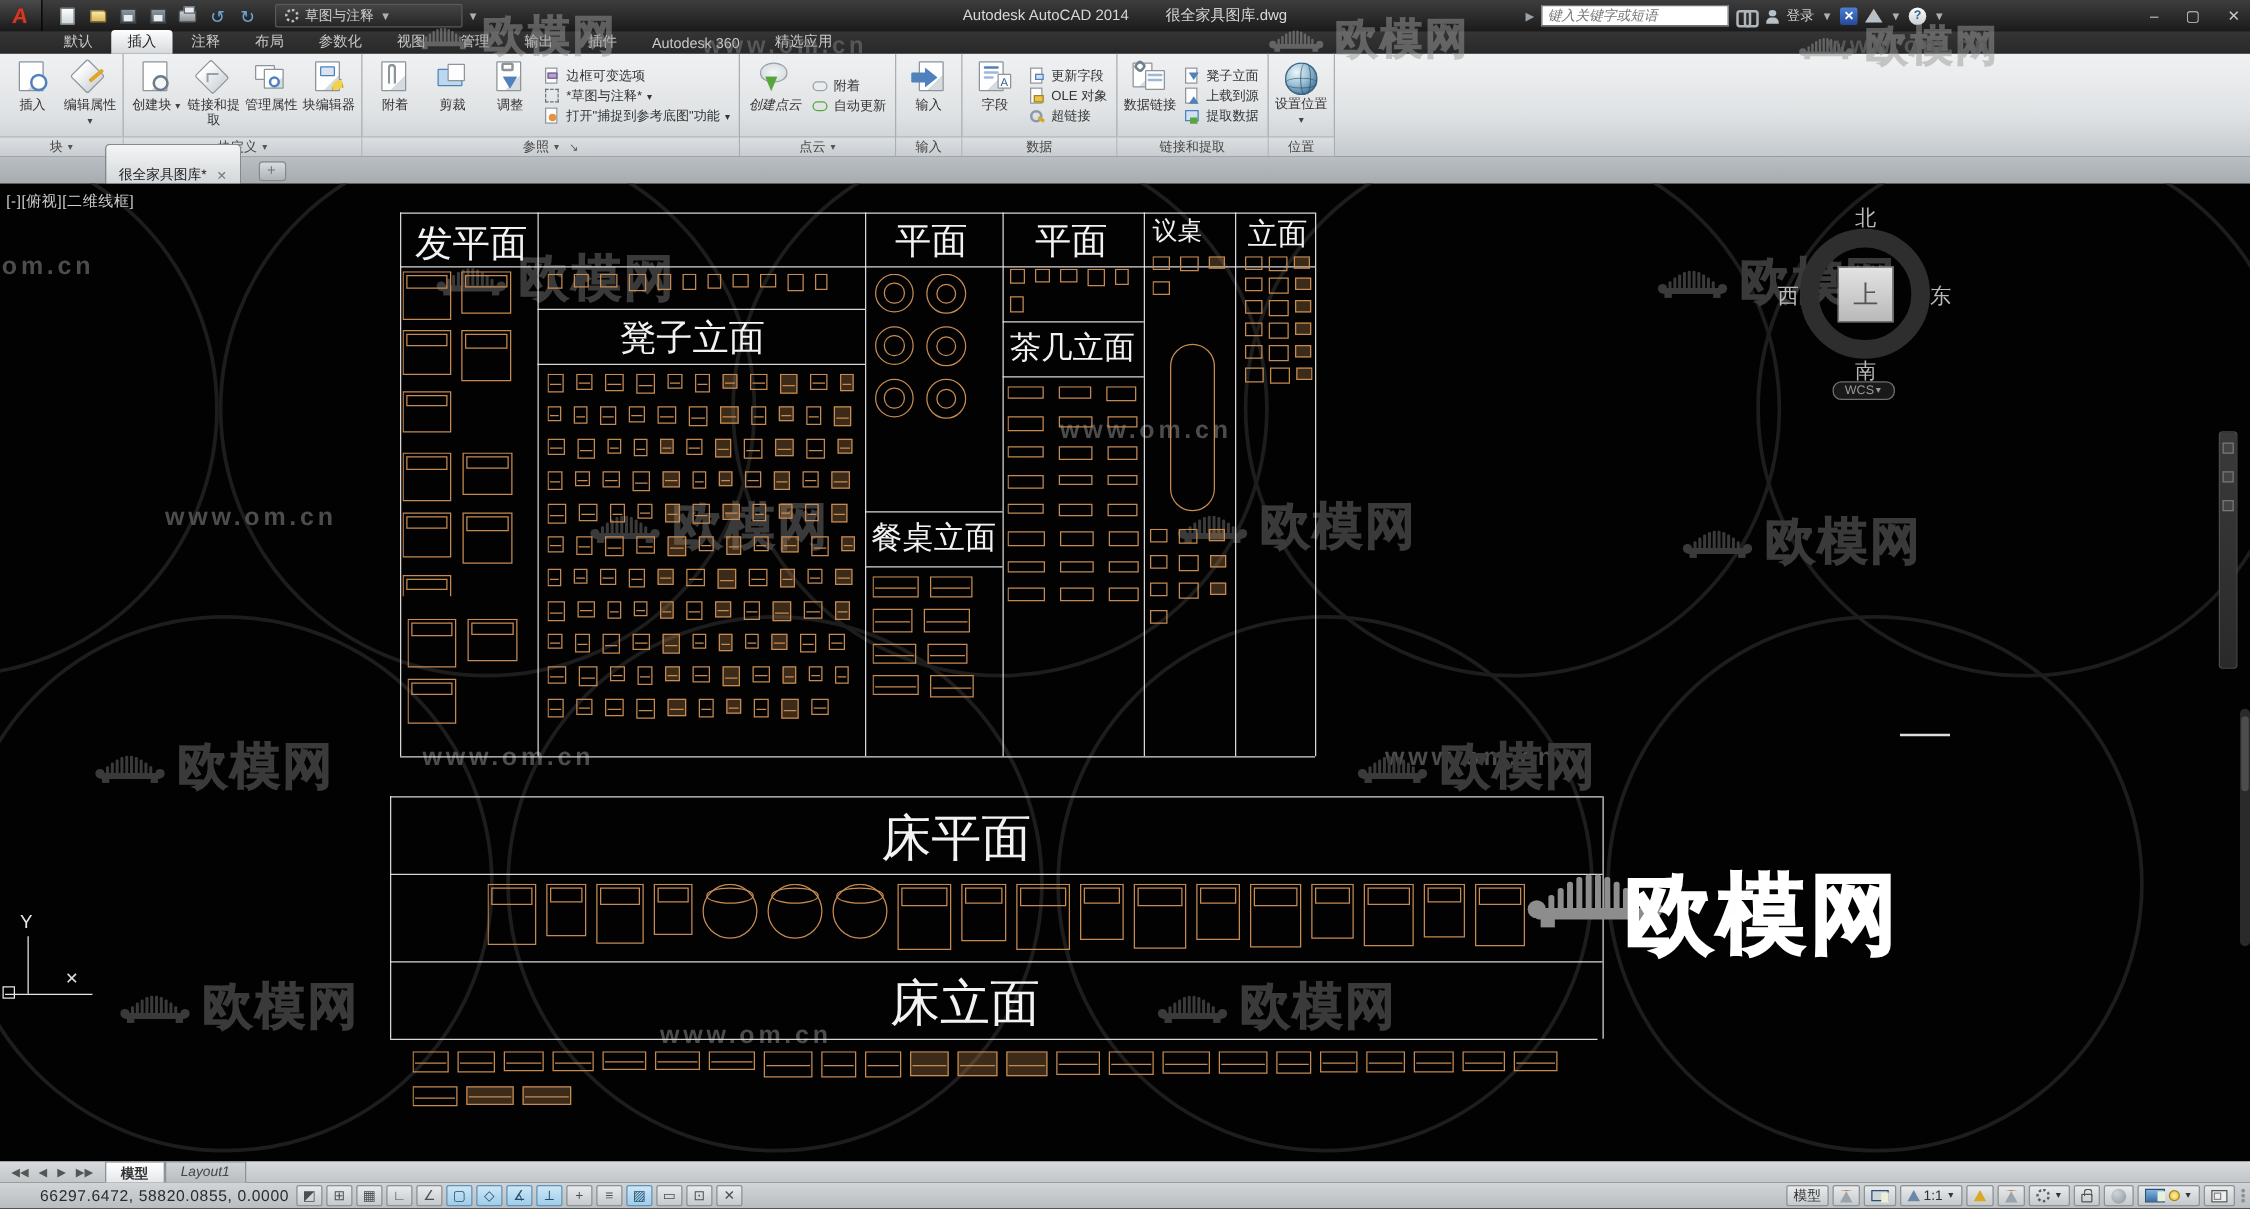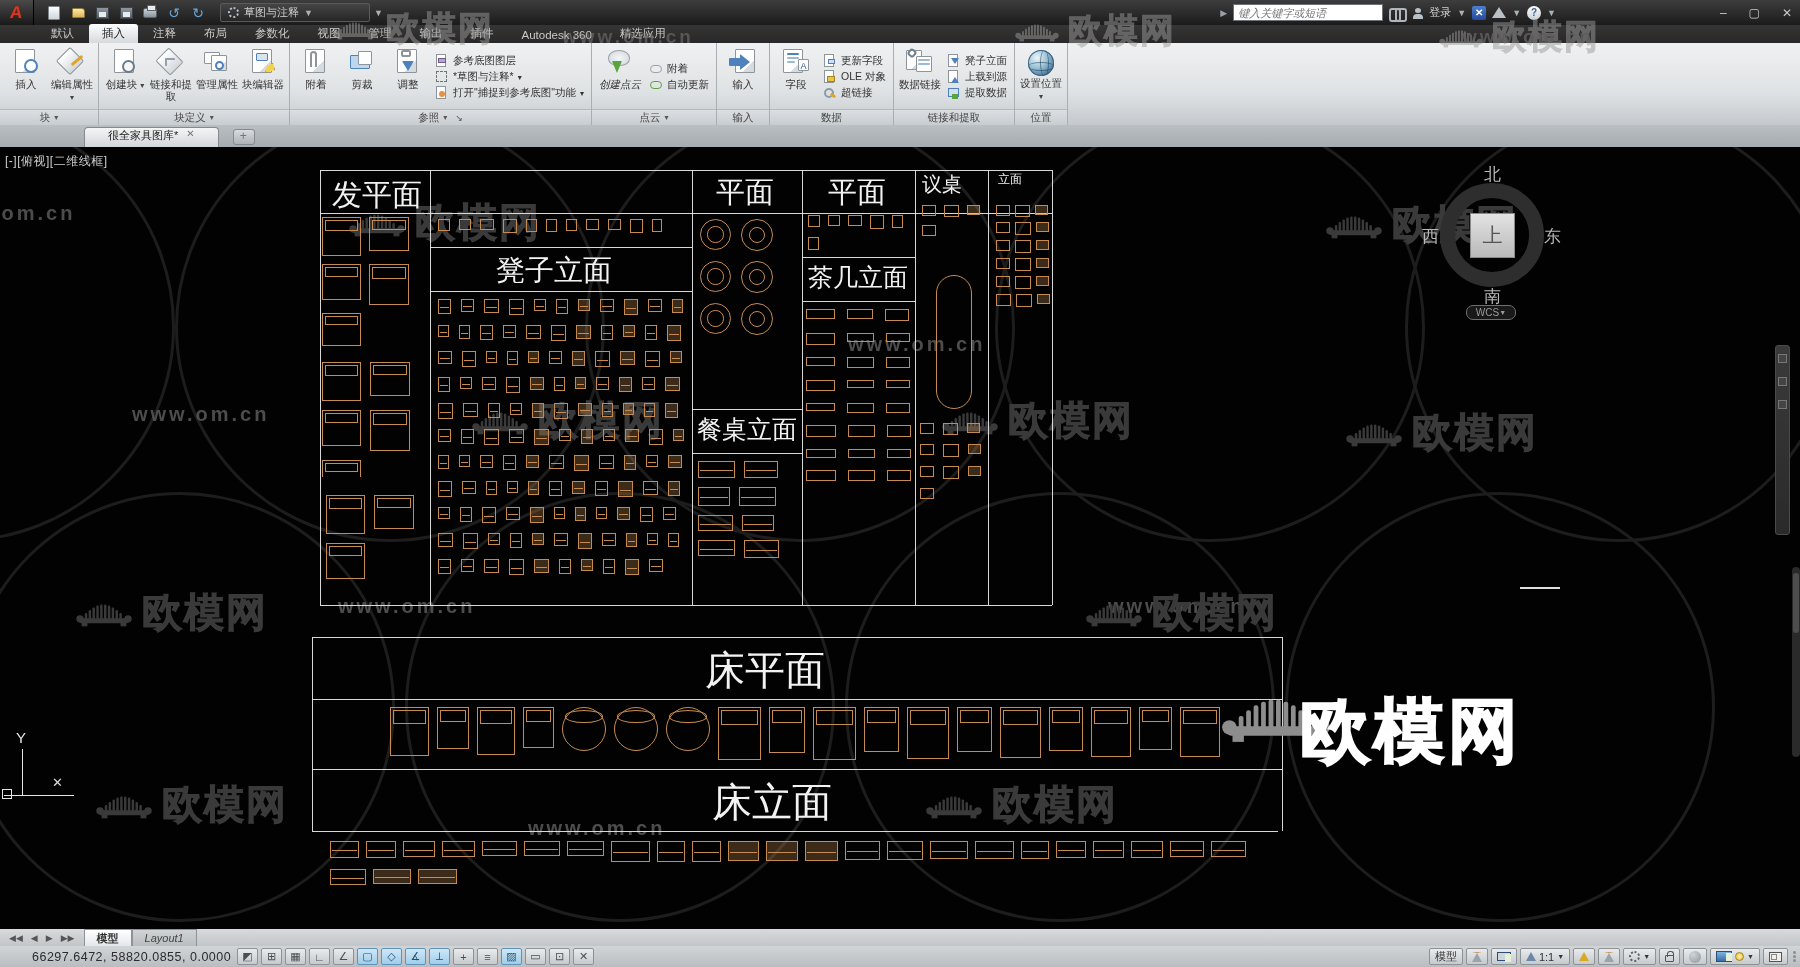--- a/index.html
+++ b/index.html
@@ -66,21 +66,21 @@
   .pgs{position:absolute;left:1px;top:0;width:10px;height:13px;background:#fdfdfd;border:1px solid #8d959b;}
   .accs{position:absolute;}
   .globe{width:26px;height:26px;margin:3px auto 0;border-radius:50%;
     background:radial-gradient(circle at 35% 30%,#eef6fa 0%,#9cc2d8 40%,#49789c 75%,#2e5674 100%);
     box-shadow:inset 0 0 0 1px #3c627f;position:relative;}
   .globe::after{content:"";position:absolute;left:45%;top:0;bottom:0;width:28%;border-left:1px solid rgba(30,60,80,.55);border-right:1px solid rgba(30,60,80,.55);border-radius:50%;}
   .globe::before{content:"";position:absolute;top:45%;left:0;right:0;height:28%;border-top:1px solid rgba(30,60,80,.55);border-bottom:1px solid rgba(30,60,80,.55);border-radius:50%;}
 
   
   .docbar{position:absolute;left:0;top:125px;width:100%;height:22px;background:linear-gradient(#babfc3,#a6abaf);display:flex;align-items:flex-end;padding-left:84px;}
-  .dtab{height:20px;display:flex;align-items:flex-start;gap:8px;padding:0 23px;background:linear-gradient(#f4f5f5,#d3d7da);
+  .dtab{height:32px;display:flex;align-items:flex-end;gap:8px;padding:0 10px;background:linear-gradient(#f4f5f5,#d3d7da);
     border:1px solid #84898d;border-bottom:none;border-radius:4px 4px 0 0;font-size:11px;color:#222;}
   .dtab .x{color:#777;font-size:10px;}
   .newtab{width:22px;height:16px;margin-left:14px;margin-bottom:2px;border-radius:3px;background:linear-gradient(#d8dcdf,#aeb3b7);border:1px solid #858a8e;position:relative;}
   .newtab::after{content:"+";position:absolute;left:6px;top:-1px;color:#6f7579;font-size:12px;}
 
   
   .canvas{position:absolute;left:0;top:147px;width:100%;height:782px;background:#020202;overflow:hidden;cursor:crosshair;}
   .vplabel{position:absolute;left:5px;top:6px;font-size:12px;color:#cfcfcf;letter-spacing:.5px;}
   .arc{position:absolute;border:3px solid #1d1d1d;border-radius:50%;width:430px;height:430px;}
   .wm-site{position:absolute;color:#5a5a5a;font-size:20px;letter-spacing:3px;font-weight:700;opacity:.85;}
@@ -189,20 +189,24 @@
       <span class="qicon arrow-ic">
           <span>↻</span>
         </span>
       <span class="wscombo">
         <span class="gear"></span>
         <span>草图与注释</span>
         <span class="ddv">▼</span>
       </span>
       <span class="ddv">▼</span>
     </div>
+    <div class="title-center">
+      <span>Autodesk AutoCAD 2014</span>
+      <b>很全家具图库.dwg</b>
+    </div>
     <div class="infocenter">
       <span class="ic-collapse">▶</span>
       <input class="searchbox" placeholder="键入关键字或短语" style="">
       <span class="binoc"></span>
       <span class="person"></span>
       <span class="signin">登录</span>
       <span class="ddv">▼</span>
       <span class="xchg">✕</span>
       <span class="a360"></span>
       <span class="ddv">▼</span>
@@ -317,21 +321,21 @@
               <div class="acc" style="left:9px;top:3px;width:10px;height:7px;border:2px solid #8d959b;border-radius:2px;"></div>
             </div>
           <div class="blabel">调整</div>
         </div>
         <div class="rowcol">
           <div class="rowitem">
               <span class="ic14">
                 <span class="pgs"></span>
                 <span class="accs" style="left:3px;top:4px;width:8px;height:5px;background:#b7a3d0;border:1px solid #6d5a8e;"></span>
               </span>
-              <span>参考底图图层</span>
+              <span>边框可变选项</span>
             </div>
           <div class="rowitem">
               <span class="ic14">
                 <span class="accs" style="left:1px;top:1px;width:11px;height:11px;border:1px dashed #6d7largest;border:1px dashed #6d757c;"></span>
               </span>
               <span>*草图与注释*</span> 
               <span class="dd" style="font-size:8px;">▾</span>
             </div>
           <div class="rowitem">
               <span class="ic14">
@@ -738,21 +742,21 @@
     <div class="lv" style="left:988px;top:23px;height:435px;"></div>
     <div class="lv" style="left:1052px;top:23px;height:435px;"></div>
 
     <div class="cadlabel" style="left:332px;top:28px;font-size:30px;">发平面</div>
     <div class="cadlabel" style="left:496px;top:104px;font-size:29px;">凳子立面</div>
     <div class="cadlabel" style="left:716px;top:26px;font-size:29px;">平面</div>
     <div class="cadlabel" style="left:697px;top:266px;font-size:25px;">餐桌立面</div>
     <div class="cadlabel" style="left:828px;top:26px;font-size:29px;">平面</div>
     <div class="cadlabel" style="left:808px;top:114px;font-size:25px;">茶几立面</div>
     <div class="cadlabel" style="left:922px;top:24px;font-size:20px;">议桌</div>
-    <div class="cadlabel" style="left:998px;top:24px;font-size:12px;">立面</div>
+    <div class="cadlabel" style="left:998px;top:24px;font-size:24px;">立面</div>
 
     <div class="gwrap" style="left:322px;top:70px;width:106px;height:130px;gap:8px;">
         <div class="g pillow" style="width: 39px; height: 39px;">
           <i></i>
         </div>
         <div class="g pillow" style="width: 40px; height: 34px;">
           <i></i>
         </div>
         <div class="g pillow" style="width: 39px; height: 36px;">
           <i></i>

